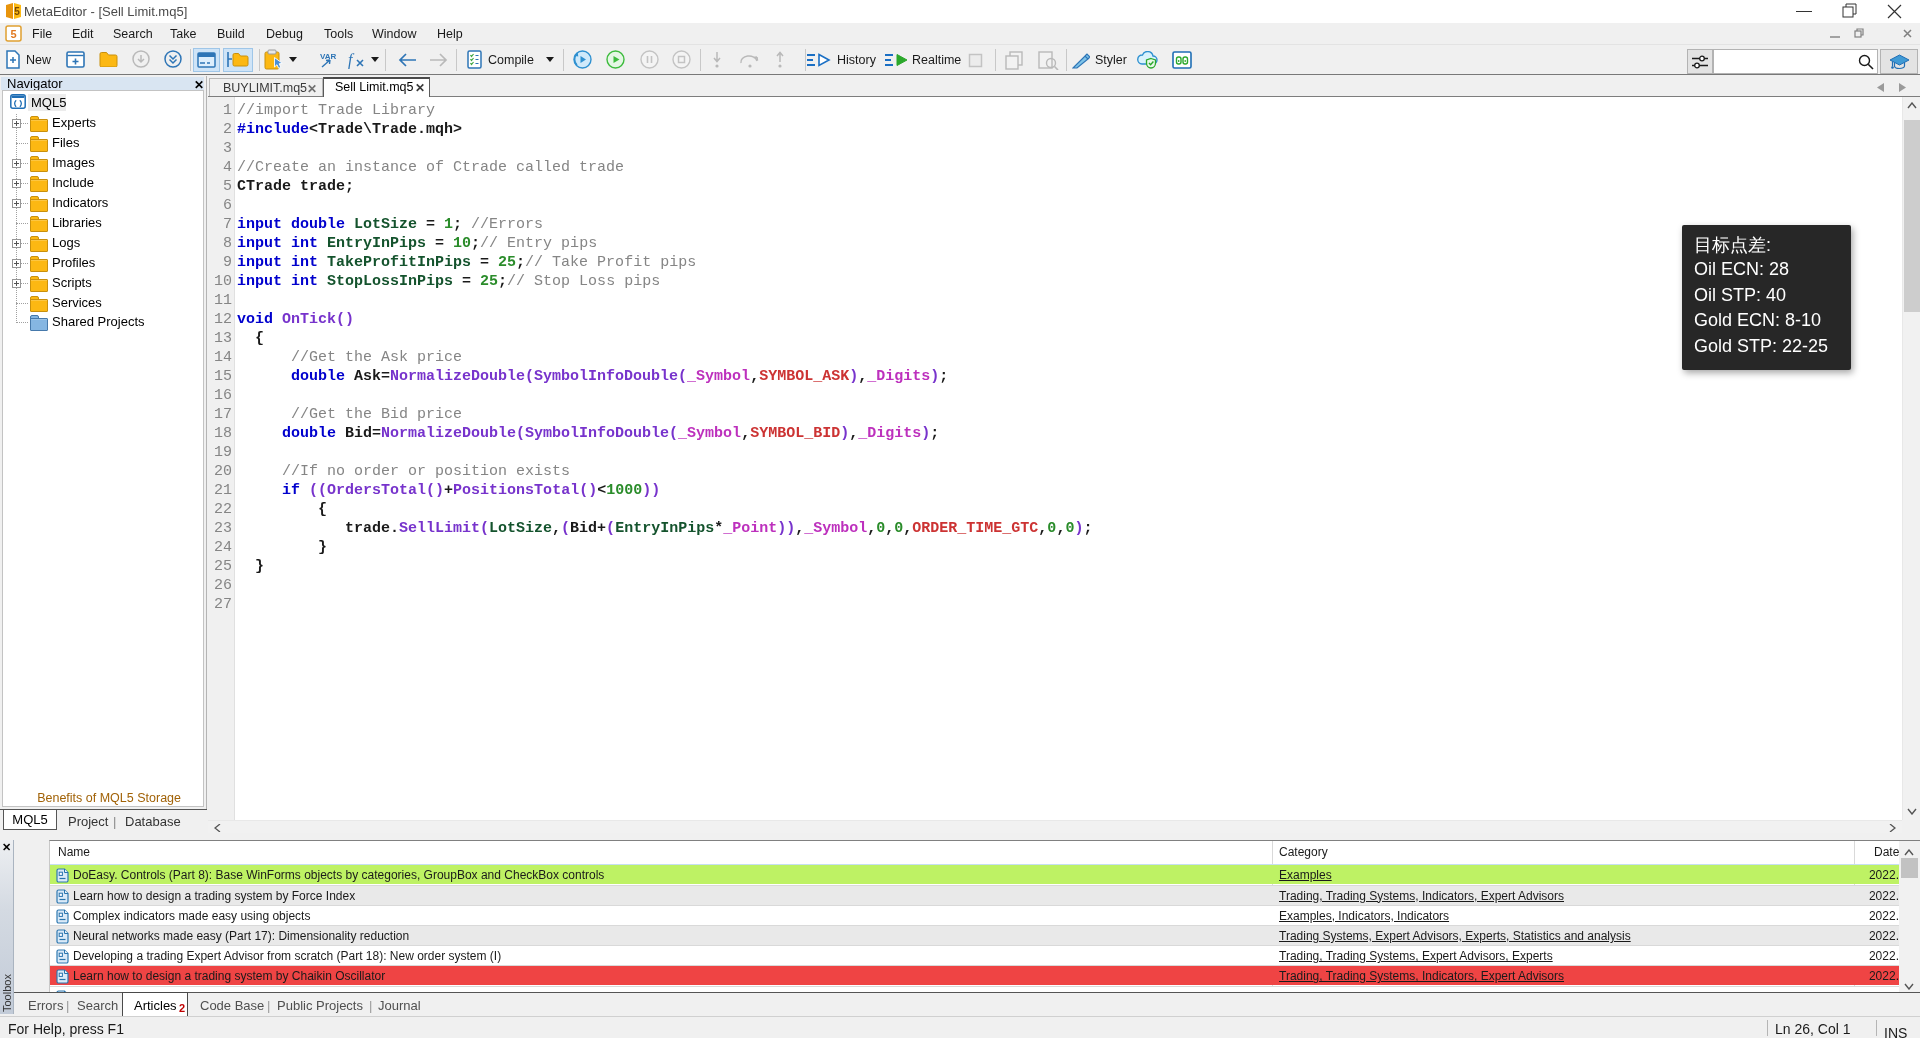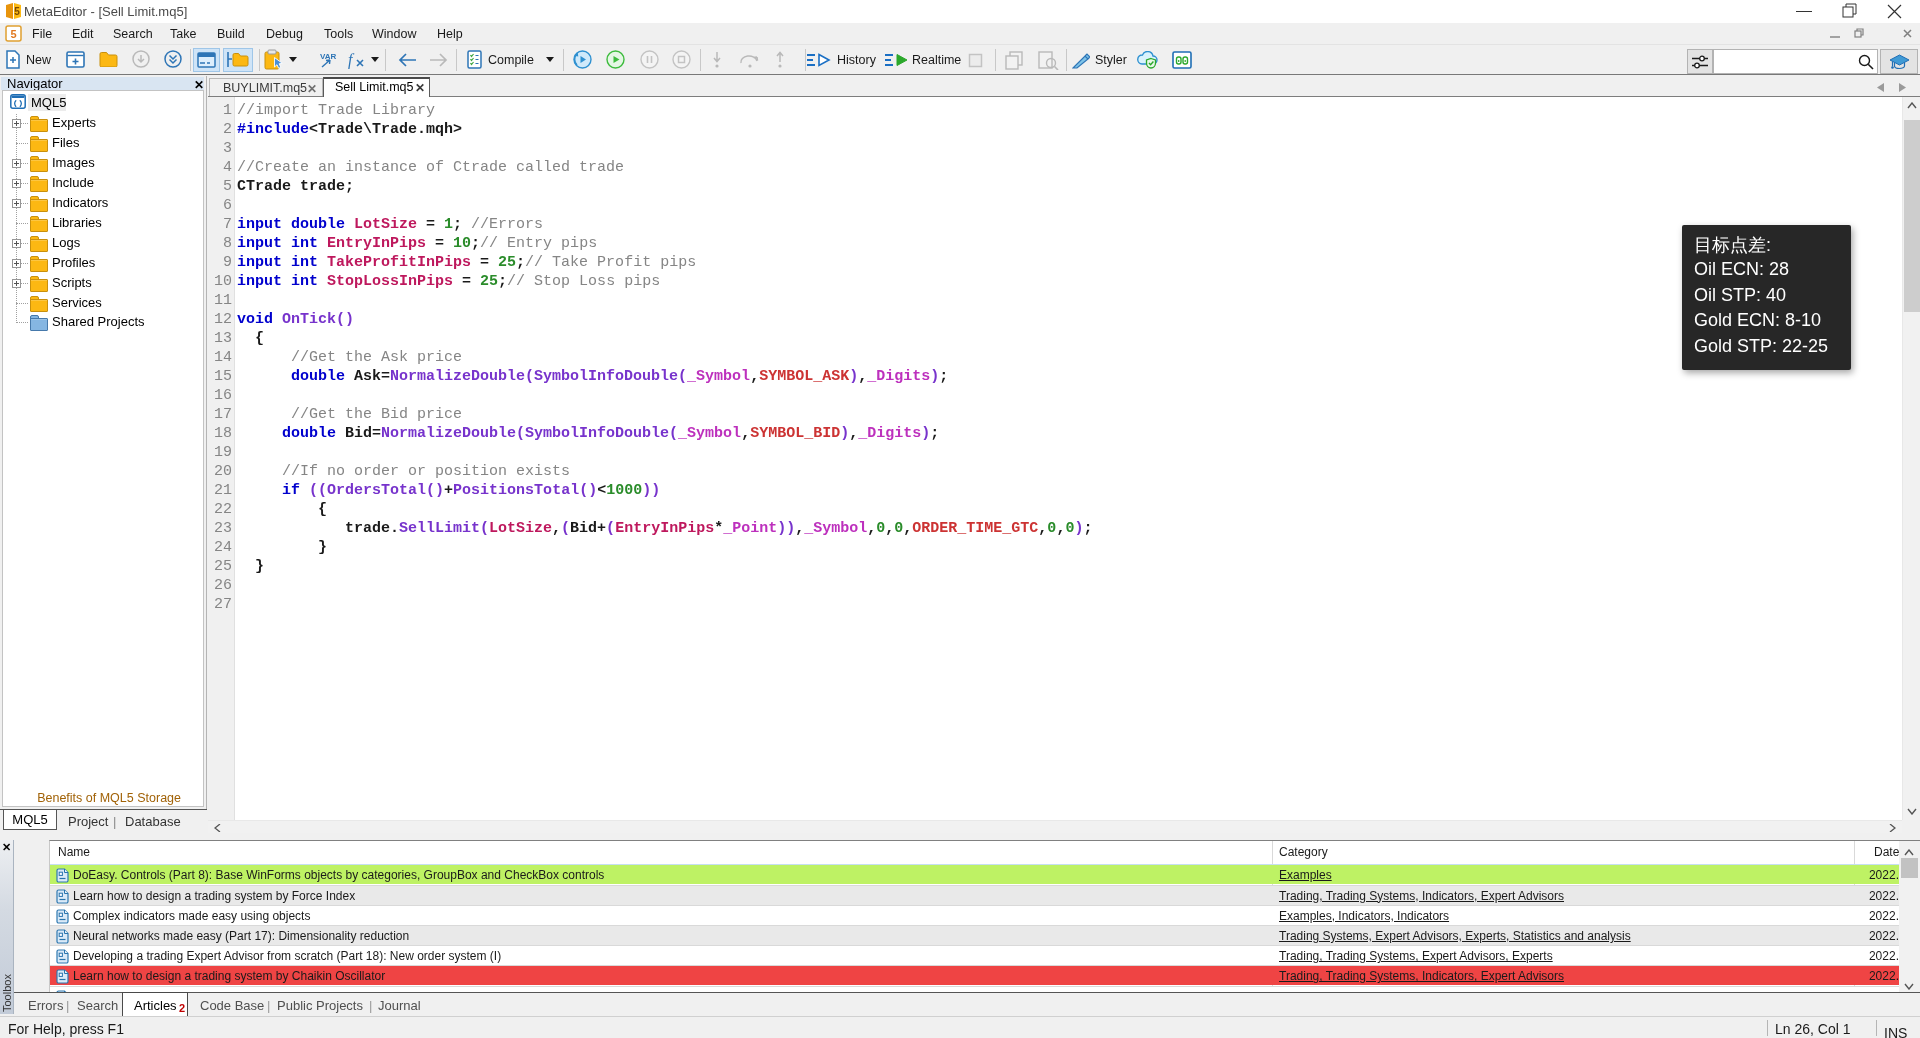--- a/index.html
+++ b/index.html
@@ -43,21 +43,21 @@
   .etab { position:absolute; font-size:13px;padding-left:30px; }
 
   
   #editor { left:208px; top:97px; width:1694px; height:723px; background:#ffffff; }
   #gutter { position:absolute; left:0; top:0; width:27px; height:723px; background:#f0f0f0; border-right:1px solid #e0e0e0; }
   pre.code { position:absolute; font-family:"Liberation Mono",monospace; font-size:15px; line-height:19px; font-weight:bold; }
   #lnums { left:0; top:3.5px; width:24px; text-align:right; color:#858585; font-weight:normal; }
   #codebody { left:29px; top:3.5px; color:#1a1a1a; }
   .c  { color:#858585; font-weight:normal; }
   .k  { color:#0000cd; }
-  .idn{ color:#be185d; }
+  .idn{ color:#14532d; }
   .n  { color:#2a8c2a; }
   .f  { color:#7733cc; }
   .m  { color:#bd30bd; }
   .r  { color:#cc3333; }
 
   
   #vscroll { left:1902px; top:97px; width:18px; height:723px; background:#f1f1f1; border-left:1px solid #e8e8e8; }
   #hscroll { left:208px; top:820px; width:1694px; height:13px; background:#f1f1f1; border-top:1px solid #e8e8e8; }
 
   

